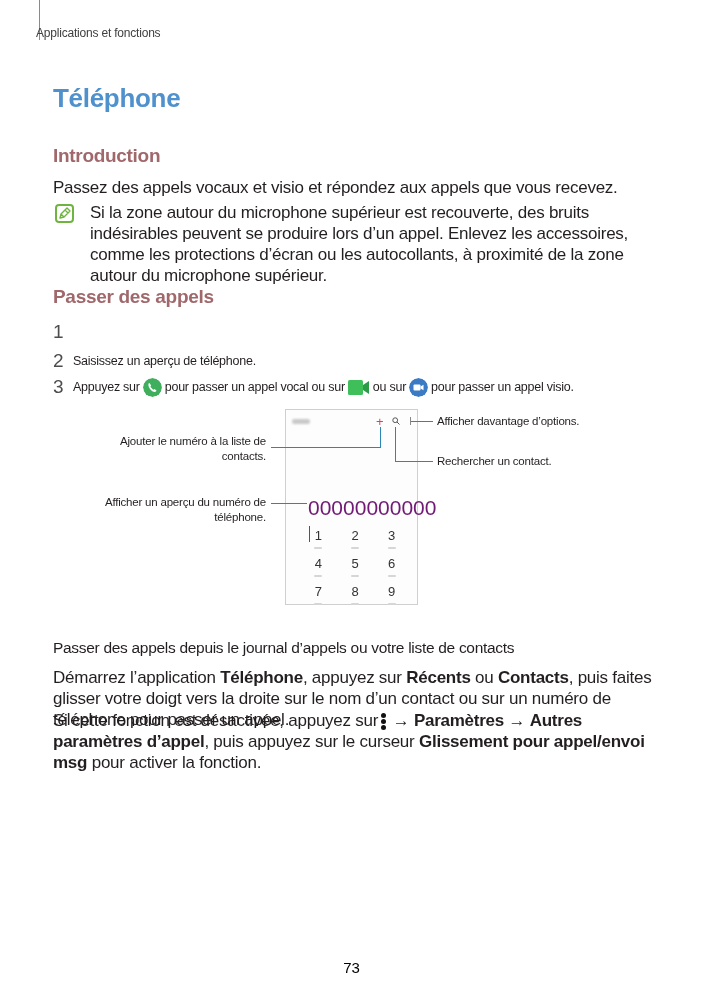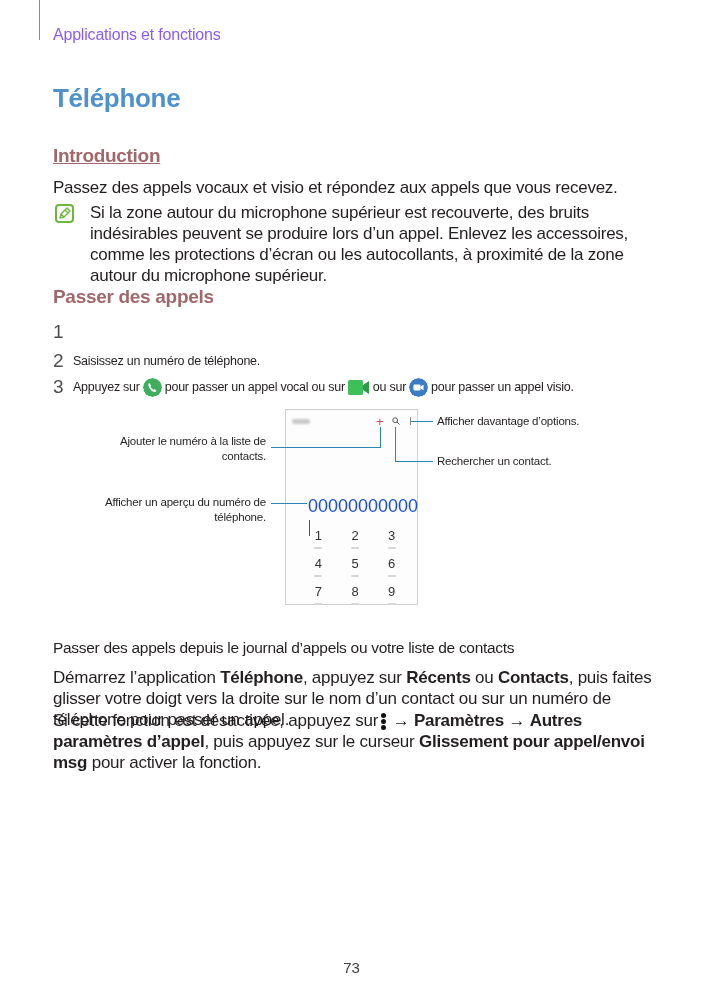--- a/index.html
+++ b/index.html
@@ -1,25 +1,25 @@
 <!DOCTYPE html>
 <html><head>
 <meta charset="utf-8">
 <style>
   * { margin: 0; padding: 0; box-sizing: border-box; }
   html, body { width: 703px; height: 994px; background: #ffffff; overflow: hidden; }
   body { position: relative; font-family: "Liberation Sans", sans-serif; color: #231f20; }
 
   .header-rule { position: absolute; left: 39px; top: 0; width: 1px; height: 40px; background: #8a8a8a; }
-  .header-label { position: absolute; left: 53px; top: 26px; font-size: 16px; color: #8b5cf6; letter-spacing: -0.2px; }
+  .header-label { position: absolute; left: 36px; top: 26px; font-size: 12px; color: #404040; letter-spacing: -0.2px; }
 
   .page-title { position: absolute; left: 53px; top: 83px; font-size: 26px; font-weight: bold; color: #4f91cd; letter-spacing: -0.3px; }
 
   .h2 { position: absolute; left: 53px; font-size: 19px; font-weight: bold; color: #a0686b; letter-spacing: -0.3px; }
-  .h2.intro { top: 145px; text-decoration: underline; }
+  .h2.intro { top: 145px; }
   .h2.passer { top: 286px; }
 
   .body-text { position: absolute; font-size: 17px; line-height: 21px; color: #231f20; letter-spacing: -0.25px; }
   .intro-line { left: 53px; top: 177px; }
 
   .note-icon { position: absolute; left: 55px; top: 204px; width: 19px; height: 19px; }
   .note-text { left: 90px; top: 202px; width: 560px; }
 
   .step { position: absolute; left: 53px; height: 22px; display: flex; align-items: center; }
   .step-num { font-size: 19px; color: #4d4d4f; width: 20px; font-weight: normal; }
@@ -32,38 +32,38 @@
   .icon-call { display: inline-block; width: 19px; height: 19px; border-radius: 50%; background: #3fae5d; position: relative; }
   .icon-video { display: inline-block; width: 22px; height: 17px; position: relative; }
   .icon-duo { display: inline-block; width: 19px; height: 19px; border-radius: 50%; background: #3b7ac4; position: relative; }
 
   
   .phone { position: absolute; left: 285px; top: 409px; width: 133px; height: 196px; border: 1px solid #cfcfcf; background: #fdfdfd; }
   .phone-blur { position: absolute; left: 6px; top: 9px; width: 18px; height: 5px; background: #c9c9c9; border-radius: 2px; filter: blur(1px); }
   .phone-plus { position: absolute; left: 90px; top: 4px; font-size: 13px; color: #e0405a; }
   .phone-search { position: absolute; left: 106px; top: 7px; width: 8px; height: 8px; }
   .phone-more { position: absolute; left: 124px; top: 7px; width: 1px; height: 8px; background: #888; }
-  .phone-number { position: absolute; left: 22px; top: 86px; font-size: 18px; color: #1d4ed8; letter-spacing: 0; }
+  .phone-number { position: absolute; left: 22px; top: 86px; font-size: 21px; color: #701a75; letter-spacing: 0; }
   .phone-number::after { content: ""; display: inline-block; width: 1px; height: 16px; background: #555; vertical-align: -3px; margin-left: 1px; }
   .keypad { position: absolute; left: 14px; top: 118px; width: 110px; display: grid; grid-template-columns: repeat(3, 1fr); row-gap: 10px; }
   .key { text-align: center; font-size: 13px; color: #333; position: relative; height: 18px; }
   .key::after { content: ""; position: absolute; left: 50%; bottom: -3px; transform: translateX(-50%); width: 8px; height: 2px; background: #d6d6d6; border-radius: 1px; }
 
   
   .line { position: absolute; background: #2b86b8; }
   .callout { position: absolute; font-size: 11.5px; line-height: 15px; color: #231f20; letter-spacing: -0.2px; }
   .callout.right-align { text-align: right; }
 
   .h3 { position: absolute; left: 53px; top: 639px; font-size: 15.5px; font-weight: normal; color: #231f20; letter-spacing: -0.3px; }
   .para1 { left: 53px; top: 667px; width: 600px; }
   .para2 { left: 53px; top: 710px; width: 610px; }
   .kebab { display: inline-block; width: 6px; height: 17px; vertical-align: -4px; position: relative; margin: 0 2px; }
   .kebab i { position: absolute; left: 1px; width: 5px; height: 5px; border-radius: 50%; background: #111; }
 
-  .page-number { position: absolute; left: 0; width: 703px; top: 959px; text-align: center; font-size: 15px; color: #404040; }
+  .page-number { position: absolute; left: 0; width: 703px; top: 959px; text-align: center; font-size: 15px; color: #000000; }
 </style>
 </head>
 <body>
 
 <div class="header-rule"></div>
 <div class="header-label">Applications et fonctions</div>
 
 <div class="page-title">Téléphone</div>
 
 <div class="h2 intro">Introduction</div>
@@ -75,21 +75,21 @@
 </svg>
 <div class="body-text note-text">Si la zone autour du microphone supérieur est recouverte, des bruits indésirables peuvent se produire lors d’un appel. Enlevez les accessoires, comme les protections d’écran ou les autocollants, à proximité de la zone autour du microphone supérieur.</div>
 
 <div class="h2 passer">Passer des appels</div>
 
 <div class="step s1">
   <span class="step-num">1</span>
 </div>
 <div class="step s2">
   <span class="step-num">2</span>
-  <span class="step-text">Saisissez un numéro de téléphone.</span>
+  <span class="step-text">Saisissez un aperçu de téléphone.</span>
 </div>
 <div class="step s3">
   <span class="step-num">3</span>
   <span class="step-text">
     <span>Appuyez sur</span>
     <svg class="icon-call" viewBox="0 0 19 19" style="background:none">
       <circle cx="9.5" cy="9.5" r="9.5" fill="#3fae5d"></circle>
       <path d="M6 5 C5 6 5 8 7 11 C9 13.5 11.5 14.5 13 13.5 L13.5 12.5 L11.5 11 L10.5 11.8 C9.5 11.3 8 9.8 7.4 8.6 L8.2 7.6 L6.8 5.4 Z" fill="#fff"></path>
     </svg>
     <span>pour passer un appel vocal ou sur</span>

